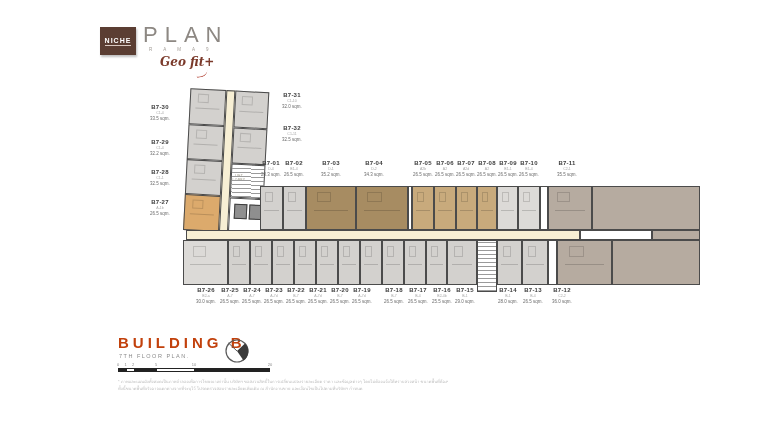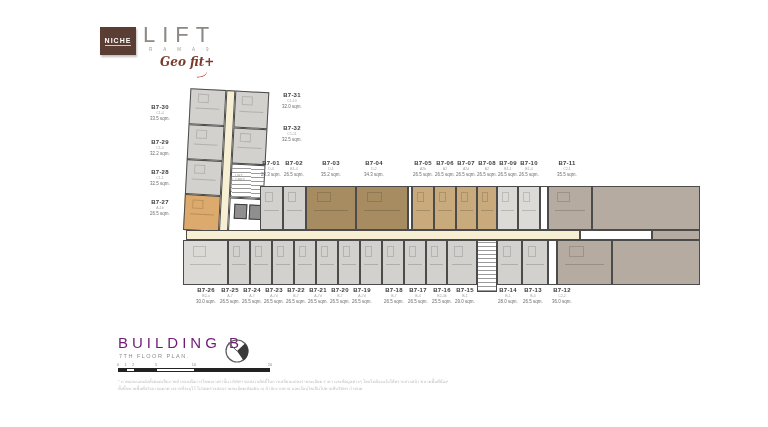--- a/index.html
+++ b/index.html
@@ -27,41 +27,41 @@
   .liftbox{position:absolute;top:5px;width:11px;height:13px;background:#8f8f8f;border:1px solid #3d3d3d;}
   #wing{position:absolute;transform:rotate(3deg);transform-origin:0 100%;}
   .ulabel{position:absolute;width:40px;text-align:center;color:#3c3c3c;}
   .uid{display:block;font-size:6px;font-weight:bold;line-height:7px;letter-spacing:.2px;}
   .utype{display:block;font-size:3.5px;color:#a8a8a8;line-height:4.5px;}
   .uarea{display:block;font-size:4.5px;color:#6b6b6b;line-height:6px;}
   #liftlobby{position:absolute;left:228px;top:174px;width:22px;text-align:center;
              font-size:3.4px;line-height:4px;color:#94907e;letter-spacing:.3px;}
 
   
-  .building{position:absolute;left:118px;top:334px;font-size:15px;letter-spacing:4px;color:#701a75;font-weight:400;}
+  .building{position:absolute;left:118px;top:334px;font-size:15px;letter-spacing:4px;color:#c2410c;font-weight:700;}
   .floor{position:absolute;left:119px;top:353px;font-size:5.5px;letter-spacing:1.5px;color:#8a8a8a;}
   #scalebar{position:absolute;left:118px;top:362px;width:152px;height:12px;}
   #scalebar .nums{position:absolute;left:0;top:0;width:100%;height:5px;}
   #scalebar .nums span{position:absolute;transform:translateX(-50%);font-size:4px;color:#8a8a8a;}
   #scalebar .bar{position:absolute;left:0;top:6px;width:100%;height:4px;display:flex;border:1px solid #222;box-sizing:border-box;}
   #scalebar .bar i{display:block;height:100%;}
   #compass{position:absolute;left:224px;top:338px;}
   .disc{position:absolute;left:118px;width:330px;font-size:4.2px;color:#bcbcbc;white-space:nowrap;overflow:hidden;}
   #disc1{top:378px;} #disc2{top:385px;}
 </style>
 </head>
 <body>
 
 <div id="canvas">
 
   <div id="logo">
     <div class="nichebox">
       <span>NICHE</span>
     </div>
-    <div class="mono">LIFT</div>
+    <div class="mono">PLAN</div>
     <div class="rama">R A M A 9</div>
     <div class="geofit">Geo fit+</div>
     <div class="geoswoosh"></div>
   </div>
 
   <div id="plan">
     <div id="liftlobby">LIFT LOBBY</div>
   <div id="wing" style="left: 183px; top: 88px; width: 79px; height: 142px; position: absolute;">
         <div class="unit u" style="left: 0px; top: 0px; width: 36px; height: 36px; background: rgb(211, 209, 206);"></div>
         <div class="unit u" style="left: 0px; top: 36px; width: 36px; height: 35px; background: rgb(211, 209, 206);"></div>

